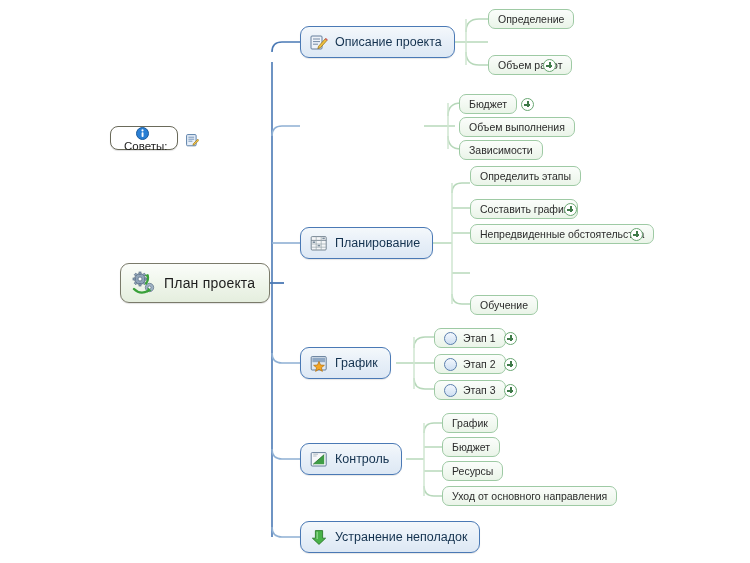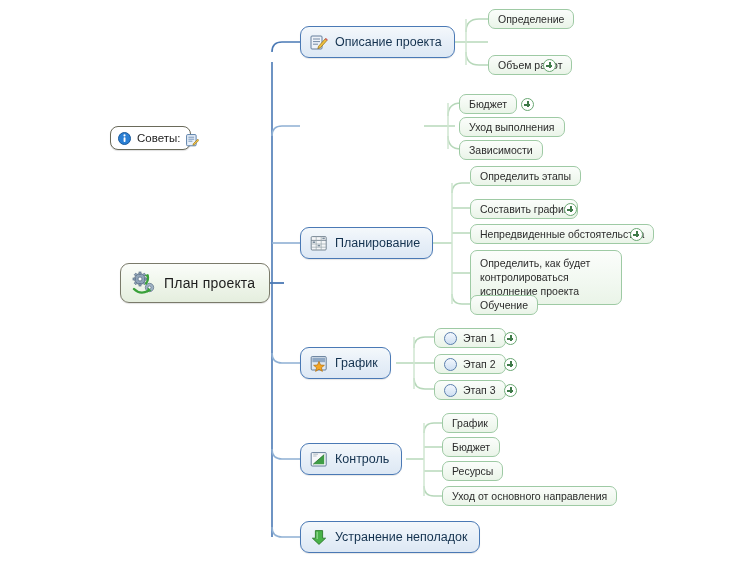--- a/index.html
+++ b/index.html
@@ -77,20 +77,21 @@
   
   .callout{
     border:1px solid #6a6a5a;
     border-radius:8px;
     background:#ffffff;
     box-shadow:0 1px 1px rgba(0,0,0,.13);
     padding:0 10px 0 7px;
     height:24px;
     font-size:11.5px;
     color:#1d1d1d;
+    flex-direction:column;
   }
   .callout .label{margin-left:6px;}
 
   
   .ico{flex:none;display:inline-block;line-height:0;}
 
   
   .plusmark{
     position:absolute;
     width:13px;height:13px;border-radius:50%;
@@ -246,21 +247,21 @@
   </div>
   <div class="plusmark" style="left:543px;top:59px;"></div>
 
 
   <div class="node leaf" style="left:459px;top:94px;">
     <span class="label">Бюджет</span>
   </div>
   <div class="plusmark" style="left:521px;top:98px;"></div>
 
   <div class="node leaf" style="left:459px;top:117px;">
-    <span class="label">Уход выполнения</span>
+    <span class="label">Объем выполнения</span>
   </div>
   <div class="node leaf" style="left:459px;top:140px;">
     <span class="label">Зависимости</span>
   </div>
 
   <div class="node branch" style="left:300px;top:227px;">
     <span class="ico">
       <svg width="18" height="17" viewBox="0 0 18 17">
         <rect x="1.2" y="1.6" width="15" height="13.4" rx="1" fill="#f4f6f8" stroke="#6a7a88" stroke-width=".9"></rect>
         <line x1="1.2" y1="5.4" x2="16.2" y2="5.4" stroke="#6a7a88" stroke-width=".8"></line>
@@ -282,23 +283,20 @@
   <div class="node leaf" style="left:470px;top:199px;">
     <span class="label">Составить график</span>
   </div>
   <div class="plusmark" style="left:564px;top:203px;"></div>
 
   <div class="node leaf" style="left:470px;top:224px;">
     <span class="label">Непредвиденные обстоятельства</span>
   </div>
   <div class="plusmark" style="left:630px;top:228px;"></div>
 
-  <div class="node leaf multiline" style="left:470px;top:250px;width:152px;">
-    <span class="label">Определить, как будет контролироваться исполнение проекта</span>
-  </div>
 
   <div class="node leaf" style="left:470px;top:295px;">
     <span class="label">Обучение</span>
   </div>
 
   <div class="node branch" style="left:300px;top:347px;">
     <span class="ico">
       <svg width="18" height="17" viewBox="0 0 18 17">
         <rect x="1.2" y="1.6" width="15" height="13.4" rx="1" fill="#dfe8f1" stroke="#55708f" stroke-width=".9"></rect>
         <rect x="2.4" y="2.8" width="12.6" height="4.4" fill="#8fa8c4"></rect>

